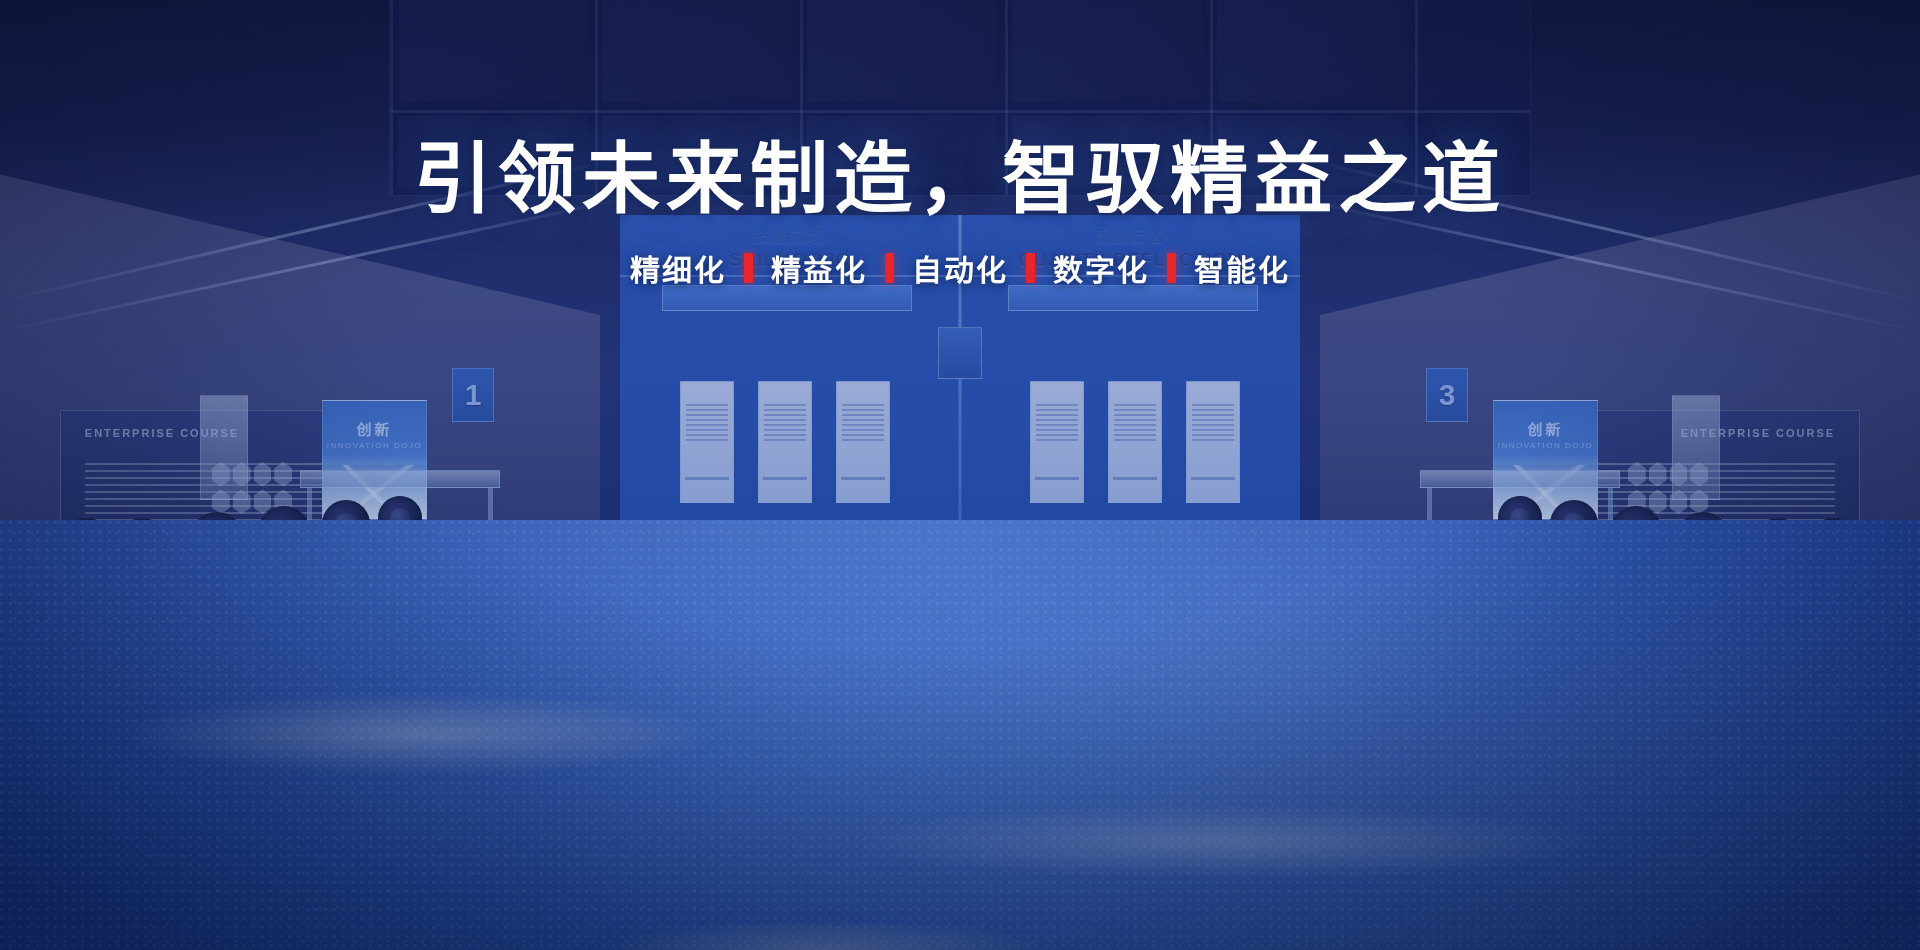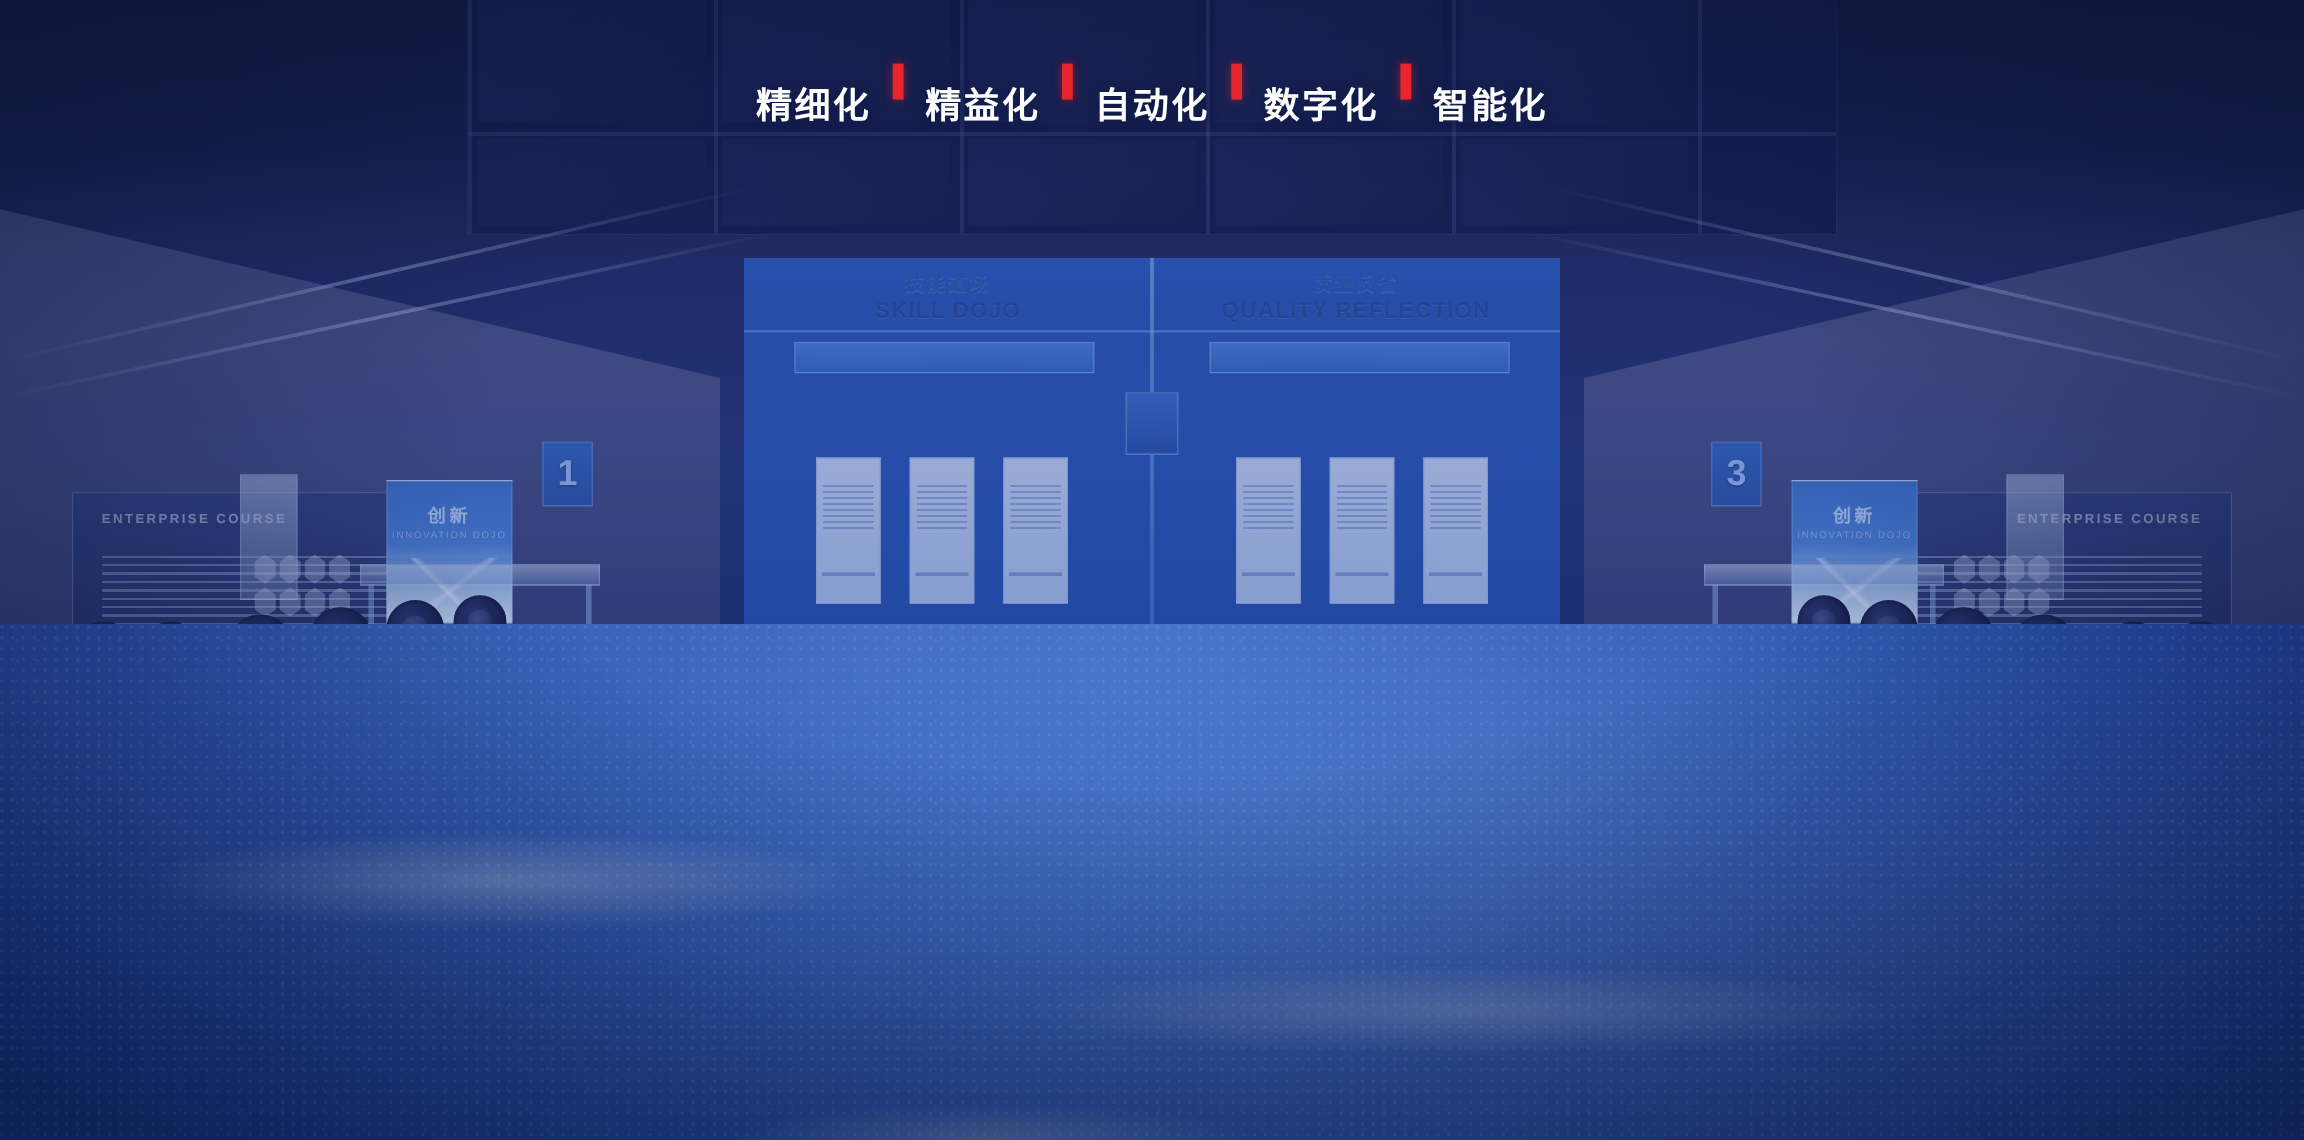--- a/index.html
+++ b/index.html
@@ -336,21 +336,20 @@
     margin-top:28px;
     display:flex; align-items:center; gap:18px;
     white-space:nowrap;
   }
   .kw {
     font-size:30px;
     font-weight:700;
     color:#ffffff;
     letter-spacing:2px;
     text-shadow:0 2px 10px rgba(10,25,70,.8);
-    margin-top:35px;
   }
   .kw-sep {
     width:9px; height:30px;
     background:#e8252a;
     box-shadow:0 0 8px rgba(232,37,42,.5);
     flex:0 0 auto;
   }
 
   .ribbon {
     position:absolute;
@@ -532,20 +531,21 @@
     <div class="landmass"></div>
     <div class="clouds"></div>
     <div class="earth-rim"></div>
   </div>
 
   <div class="tint"></div>
   <div class="vignette"></div>
 
   <div class="content">
 
+    <h1 class="headline">引领未来制造，智驭精益之道</h1>
 
 
     <div class="keywords">
       <span class="kw">精细化</span>
       <span class="kw-sep"></span>
       <span class="kw">精益化</span>
       <span class="kw-sep"></span>
       <span class="kw">自动化</span>
       <span class="kw-sep"></span>
       <span class="kw">数字化</span>

